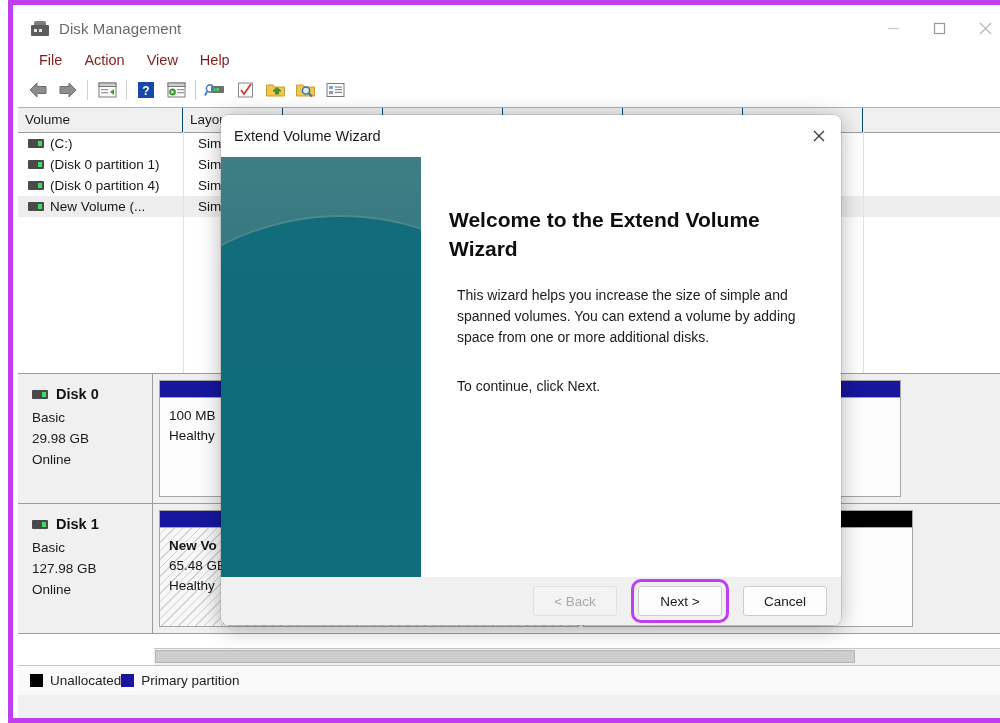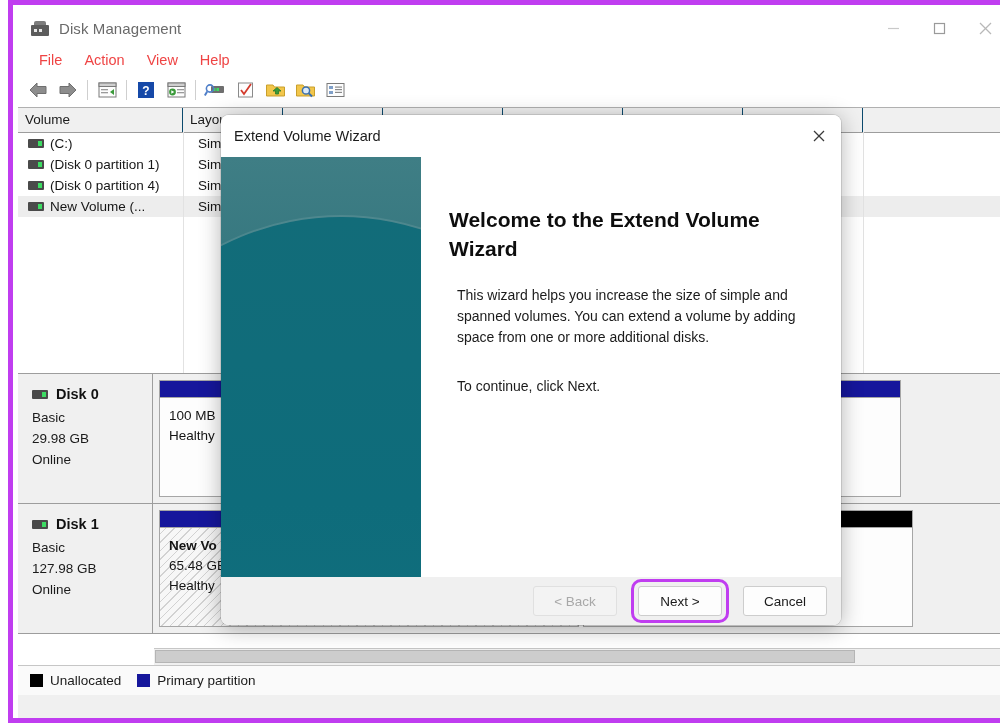--- a/index.html
+++ b/index.html
@@ -87,21 +87,21 @@
     width: 990px;
     height: 28px;
     background: #ffffff;
     display: flex;
     align-items: center;
     padding-left: 10px;
     box-sizing: border-box;
   }
   .menu-item {
     font-size: 14.5px;
-    color: #ef4444;
+    color: #7f1d1d;
     padding: 2px 11px;
   }
 
   
   #toolbar {
     position: absolute;
     left: 5px; top: 69px;
     width: 990px;
     height: 32px;
     background: #ffffff;
@@ -301,21 +301,20 @@
     background: #fafafa;
     border-top: 1px solid #c6c6c6;
     display: flex;
     align-items: center;
     padding-left: 12px;
     box-sizing: border-box;
   }
   .legend-item {
     display: flex;
     align-items: center;
-    margin-right: 16px;
     font-size: 13.5px;
     color: #1b1b1b;
   }
   .legend-swatch {
     width: 13px; height: 13px;
     margin-right: 7px;
     flex: none;
   }
   #status-bar {
     position: absolute;

